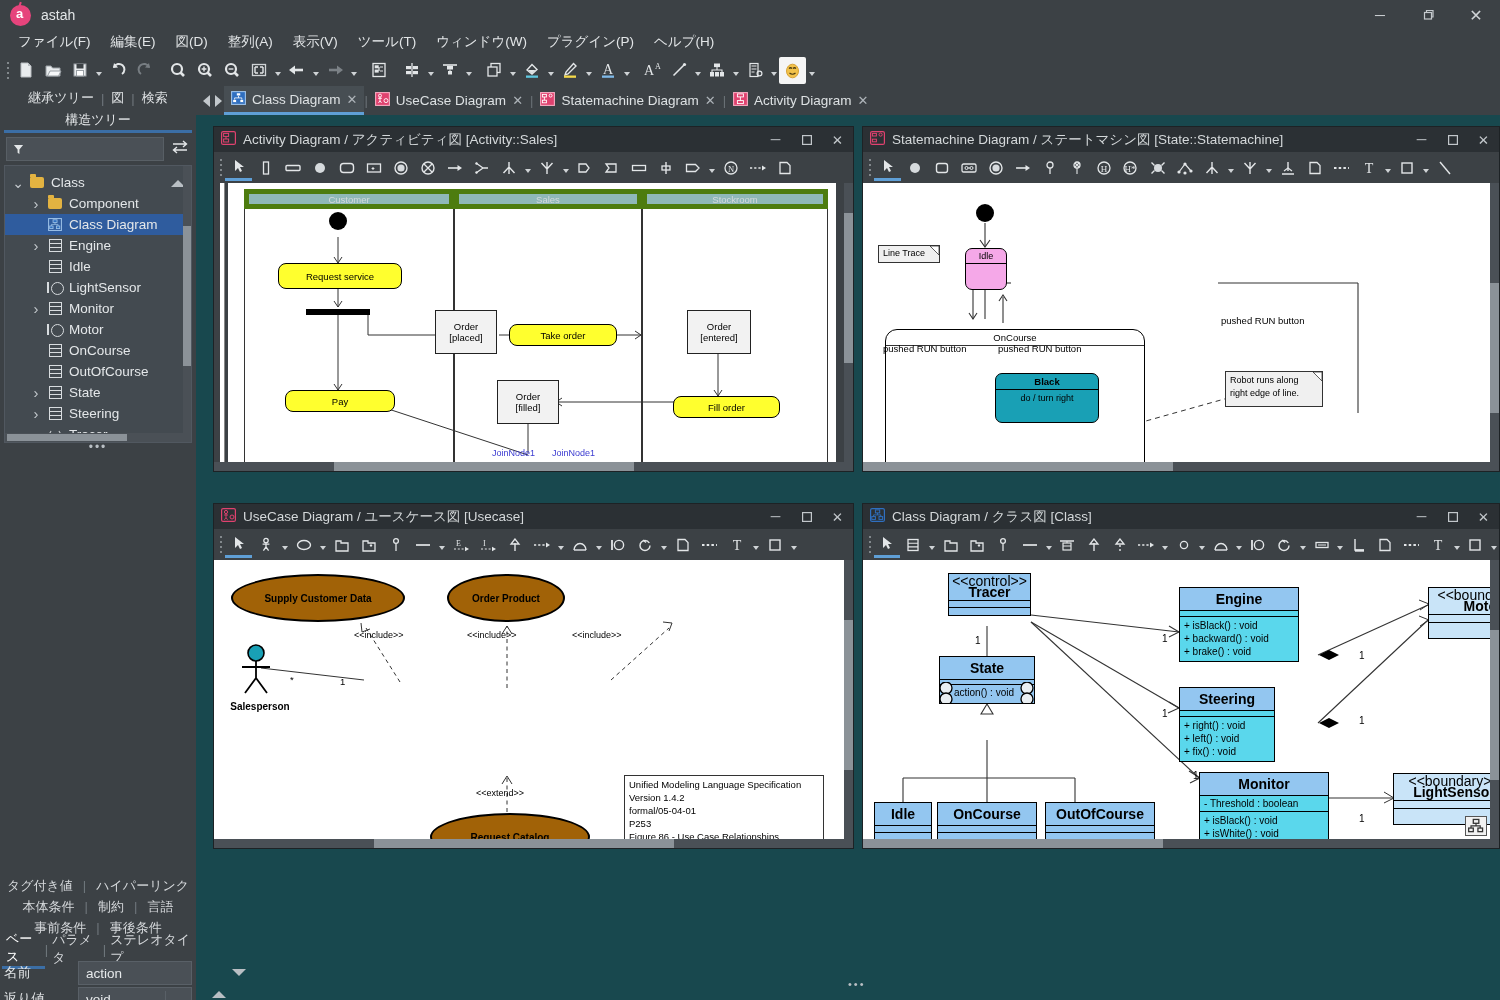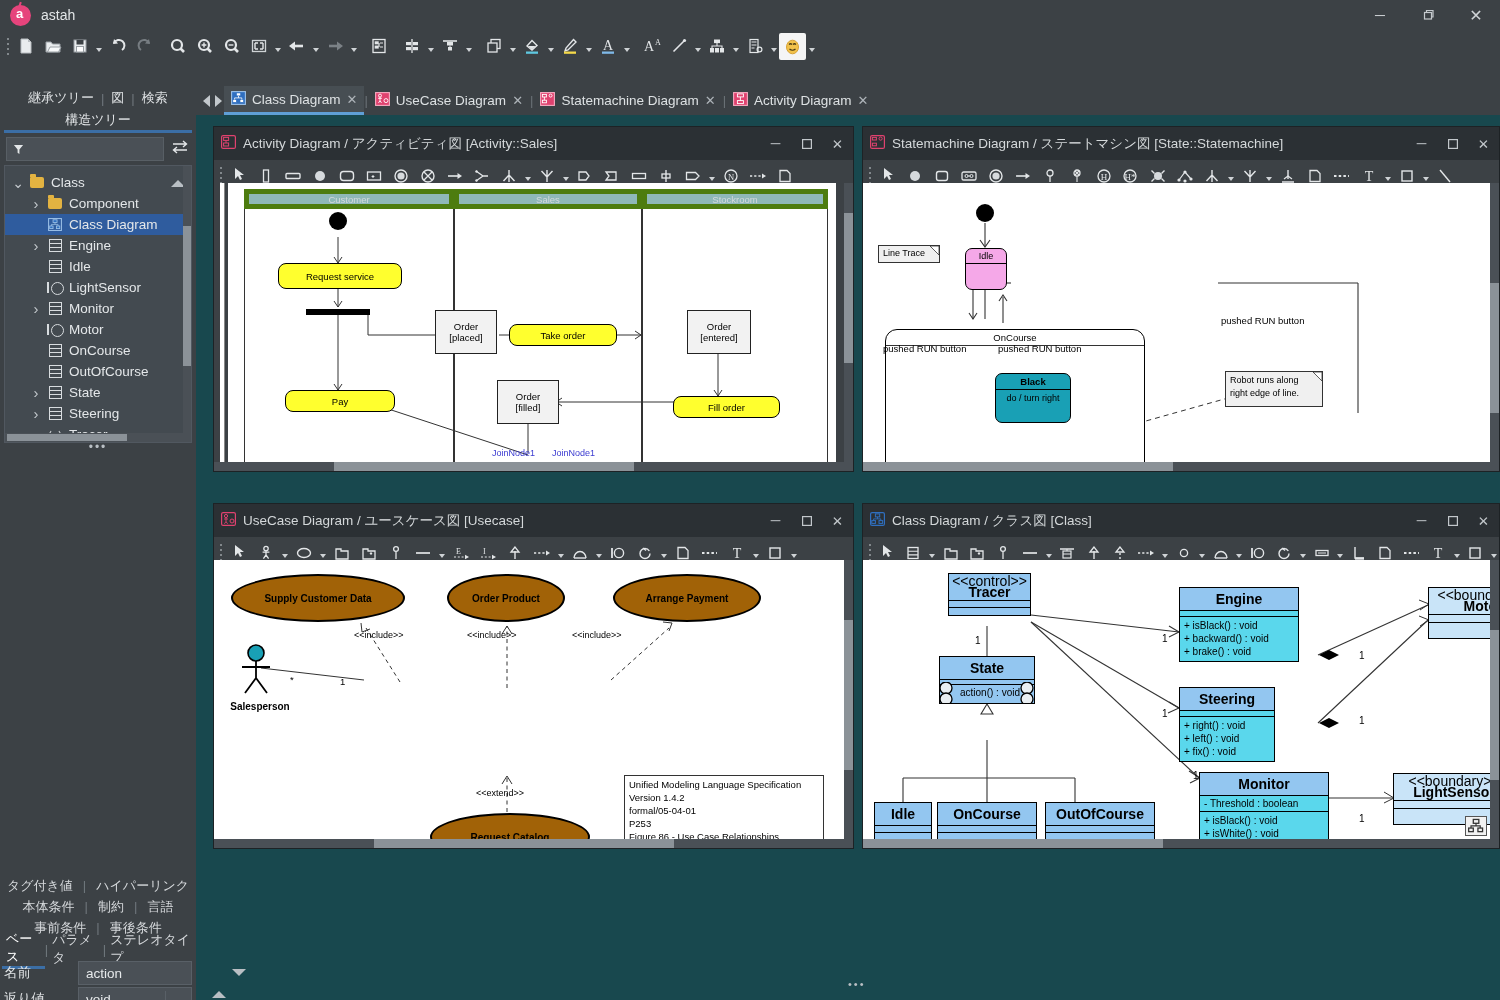--- a/index.html
+++ b/index.html
@@ -86,21 +86,21 @@
   .tab-scroll { width:12px; display:flex; flex-direction:column; justify-content:center; align-items:center; gap:2px; }
   .tri-l { width:0;height:0;border-top:6px solid transparent;border-bottom:6px solid transparent;border-right:7px solid #c3c8cc;}
   .tri-r { width:0;height:0;border-top:6px solid transparent;border-bottom:6px solid transparent;border-left:7px solid #c3c8cc;}
   .dtab { display:flex; align-items:center; gap:6px; padding:0 7px; height:29px; font-size:13.5px; color:#dde1e3; }
   .dtab.active { background:#474e53; border-bottom:3px solid #5f9fd6; }
   .dtab .x { color:#aeb4b9; font-size:13px; }
   .tabsep { color:#6b7277; }
 
   
   .win { position:absolute; background:#2b3034; border:1px solid #1d2225; }
-  .win-title { height:33px; display:flex; align-items:center; gap:7px; padding-left:7px; background:#2b3034; color:#d4d8da; font-size:13.5px; }
+  .win-title { height:25px; display:flex; align-items:center; gap:7px; padding-left:7px; background:#2b3034; color:#d4d8da; font-size:13.5px; }
   .win-title .ctl { margin-left:auto; display:flex; }
   .win-title .ctl div { width:31px; height:25px; display:flex; align-items:center; justify-content:center; color:#c2c7cb; }
   .wtoolbar { height:31px; background:#3c4145; display:flex; align-items:center; padding-left:3px; overflow:hidden; }
   .wtb { width:27px;height:27px; display:flex; align-items:center; justify-content:center; }
   .wtb.sel { border-bottom:3px solid #5f9fd6; }
   .wcanvas { position:absolute; left:0; right:0; bottom:0; overflow:hidden; background:#3c4145; }
   .canvas-inner { position:absolute; background:#fff; }
   .vs { position:absolute; right:0; top:0; bottom:0; width:9px; background:#4a5056;}
   .vs i { position:absolute; left:0; width:9px; background:#8b9298;}
   .hs { position:absolute; left:0; right:0; bottom:0; height:9px; background:#4a5056;}
@@ -147,20 +147,31 @@
       <div class="win-btn">
         <svg width="14" height="14" viewBox="0 0 14 14">
             <rect x="3.5" y="4.5" width="7" height="6.5" fill="none" stroke="#c5cace" stroke-width="1.2"></rect>
             <path d="M5.5 4.5 V2.5 H12 V9 H10.5" fill="none" stroke="#c5cace" stroke-width="1.2"></path>
           </svg>
       </div>
       <div class="win-btn close">✕</div>
     </div>
   </div>
 
+  <div class="menubar">
+    <span class="menu-item">ファイル(F)</span>
+    <span class="menu-item">編集(E)</span>
+    <span class="menu-item">図(D)</span>
+    <span class="menu-item">整列(A)</span>
+    <span class="menu-item">表示(V)</span>
+    <span class="menu-item">ツール(T)</span>
+    <span class="menu-item">ウィンドウ(W)</span>
+    <span class="menu-item">プラグイン(P)</span>
+    <span class="menu-item">ヘルプ(H)</span>
+  </div>
 
   <div class="toolbar">
     <span class="grip">
         <i></i>
         <i></i>
         <i></i>
         <i></i>
       </span>
 
     <span class="tb-btn">
@@ -1046,21 +1057,21 @@
           </div>
 
           <div class="state-pink" style="position:absolute;left:102px;top:65px;width:42px;height:42px;">
             <div style="text-align:center;font-size:9px;color:#000;border-bottom:1.6px solid #000;padding:2px 0;">Idle</div>
           </div>
 
           <div class="compst" style="left:22px;top:146px;width:260px;height:160px;">
             <div style="text-align:center;font-size:9.5px;color:#000;border-bottom:1.1px solid #333;padding:2px 0;">OnCourse</div>
           </div>
 
-          <div class="state-teal" style="position:absolute;left:132px;top:190px;width:76px;height:50px;">
+          <div class="state-teal" style="position:absolute;left:132px;top:190px;width:104px;height:50px;">
             <div style="text-align:center;font-size:9.5px;color:#000;font-weight:bold;border-bottom:1.6px solid #000;padding:2px 0;">Black</div>
             <div style="text-align:center;font-size:9px;color:#000;padding-top:3px;">do / turn right</div>
           </div>
           <div class="state-teal" style="position:absolute;left:132px;top:285px;width:88px;height:40px;">
             <div style="text-align:center;font-size:9.5px;color:#000;font-weight:bold;padding:2px 0;">White</div>
           </div>
           <div class="state-pink" style="position:absolute;left:355px;top:285px;width:140px;height:40px;">
             <div style="text-align:center;font-size:9.5px;color:#000;padding:2px 0;">OutOfCourse</div>
           </div>
 
@@ -1257,21 +1268,20 @@
               <path d="M397 120 L455 68" stroke-dasharray="4,3.5"></path>
               <path d="M449 62 l9 1 l-3 8"></path>
               <path d="M293 218 v34" stroke-dasharray="4,3.5"></path>
               <path d="M288 224 l5 -8 l5 8"></path>
               <path d="M47 108 L150 120"></path>
             </g>
           </svg>
 
           <div class="uc-ell" style="left:17px;top:14px;width:174px;height:48px;">Supply Customer Data</div>
           <div class="uc-ell" style="left:233px;top:14px;width:118px;height:48px;">Order Product</div>
-          <div class="uc-ell" style="left:399px;top:14px;width:148px;height:48px;">Arrange Payment</div>
           <div class="uc-ell" style="left:216px;top:253px;width:160px;height:48px;">Request Catalog</div>
 
 
           <div style="position:absolute;left:17px;top:84px;width:60px;">
             <svg width="50" height="54" viewBox="0 0 50 54">
                 <circle cx="25" cy="9" r="8" fill="#19a0b5" stroke="#000" stroke-width="1.6"></circle>
                 <path d="M25 17 v17 M11 23 h28 M25 34 l-11 15 M25 34 l11 15" stroke="#000" stroke-width="1.8" fill="none"></path>
               </svg>
             <div style="font-size:10px;font-weight:bold;color:#000;text-align:center;margin-left:-2px;">Salesperson</div>
           </div>
@@ -1535,21 +1545,21 @@
               <div>+ right() : void</div>
               <div>+ left() : void</div>
               <div>+ fix() : void</div>
             </div>
           </div>
 
           <div class="cls blue" style="left:76px;top:96px;width:96px;height:48px;overflow:hidden;">
             <div class="hd">State</div>
             <div style="height:5px;border-bottom:1.4px solid #000;"></div>
             <div class="bd" style="position:relative;">
-              <span style="margin-left:16px;">action() : void</span>
+              <span style="margin-left:10px;">action() : void</span>
               <svg style="position:absolute;left:-2px;top:-3px;" width="20" height="24">
                   <circle cx="8" cy="6" r="6" fill="#e9eef2" stroke="#000" stroke-width="1.3"></circle>
                   <circle cx="8" cy="17" r="6" fill="#e9eef2" stroke="#000" stroke-width="1.3"></circle>
                 </svg>
               <svg style="position:absolute;right:-4px;top:-3px;" width="20" height="24">
                   <circle cx="9" cy="6" r="6" fill="#e9eef2" stroke="#000" stroke-width="1.3"></circle>
                   <circle cx="9" cy="17" r="6" fill="#e9eef2" stroke="#000" stroke-width="1.3"></circle>
                 </svg>
             </div>
           </div>

